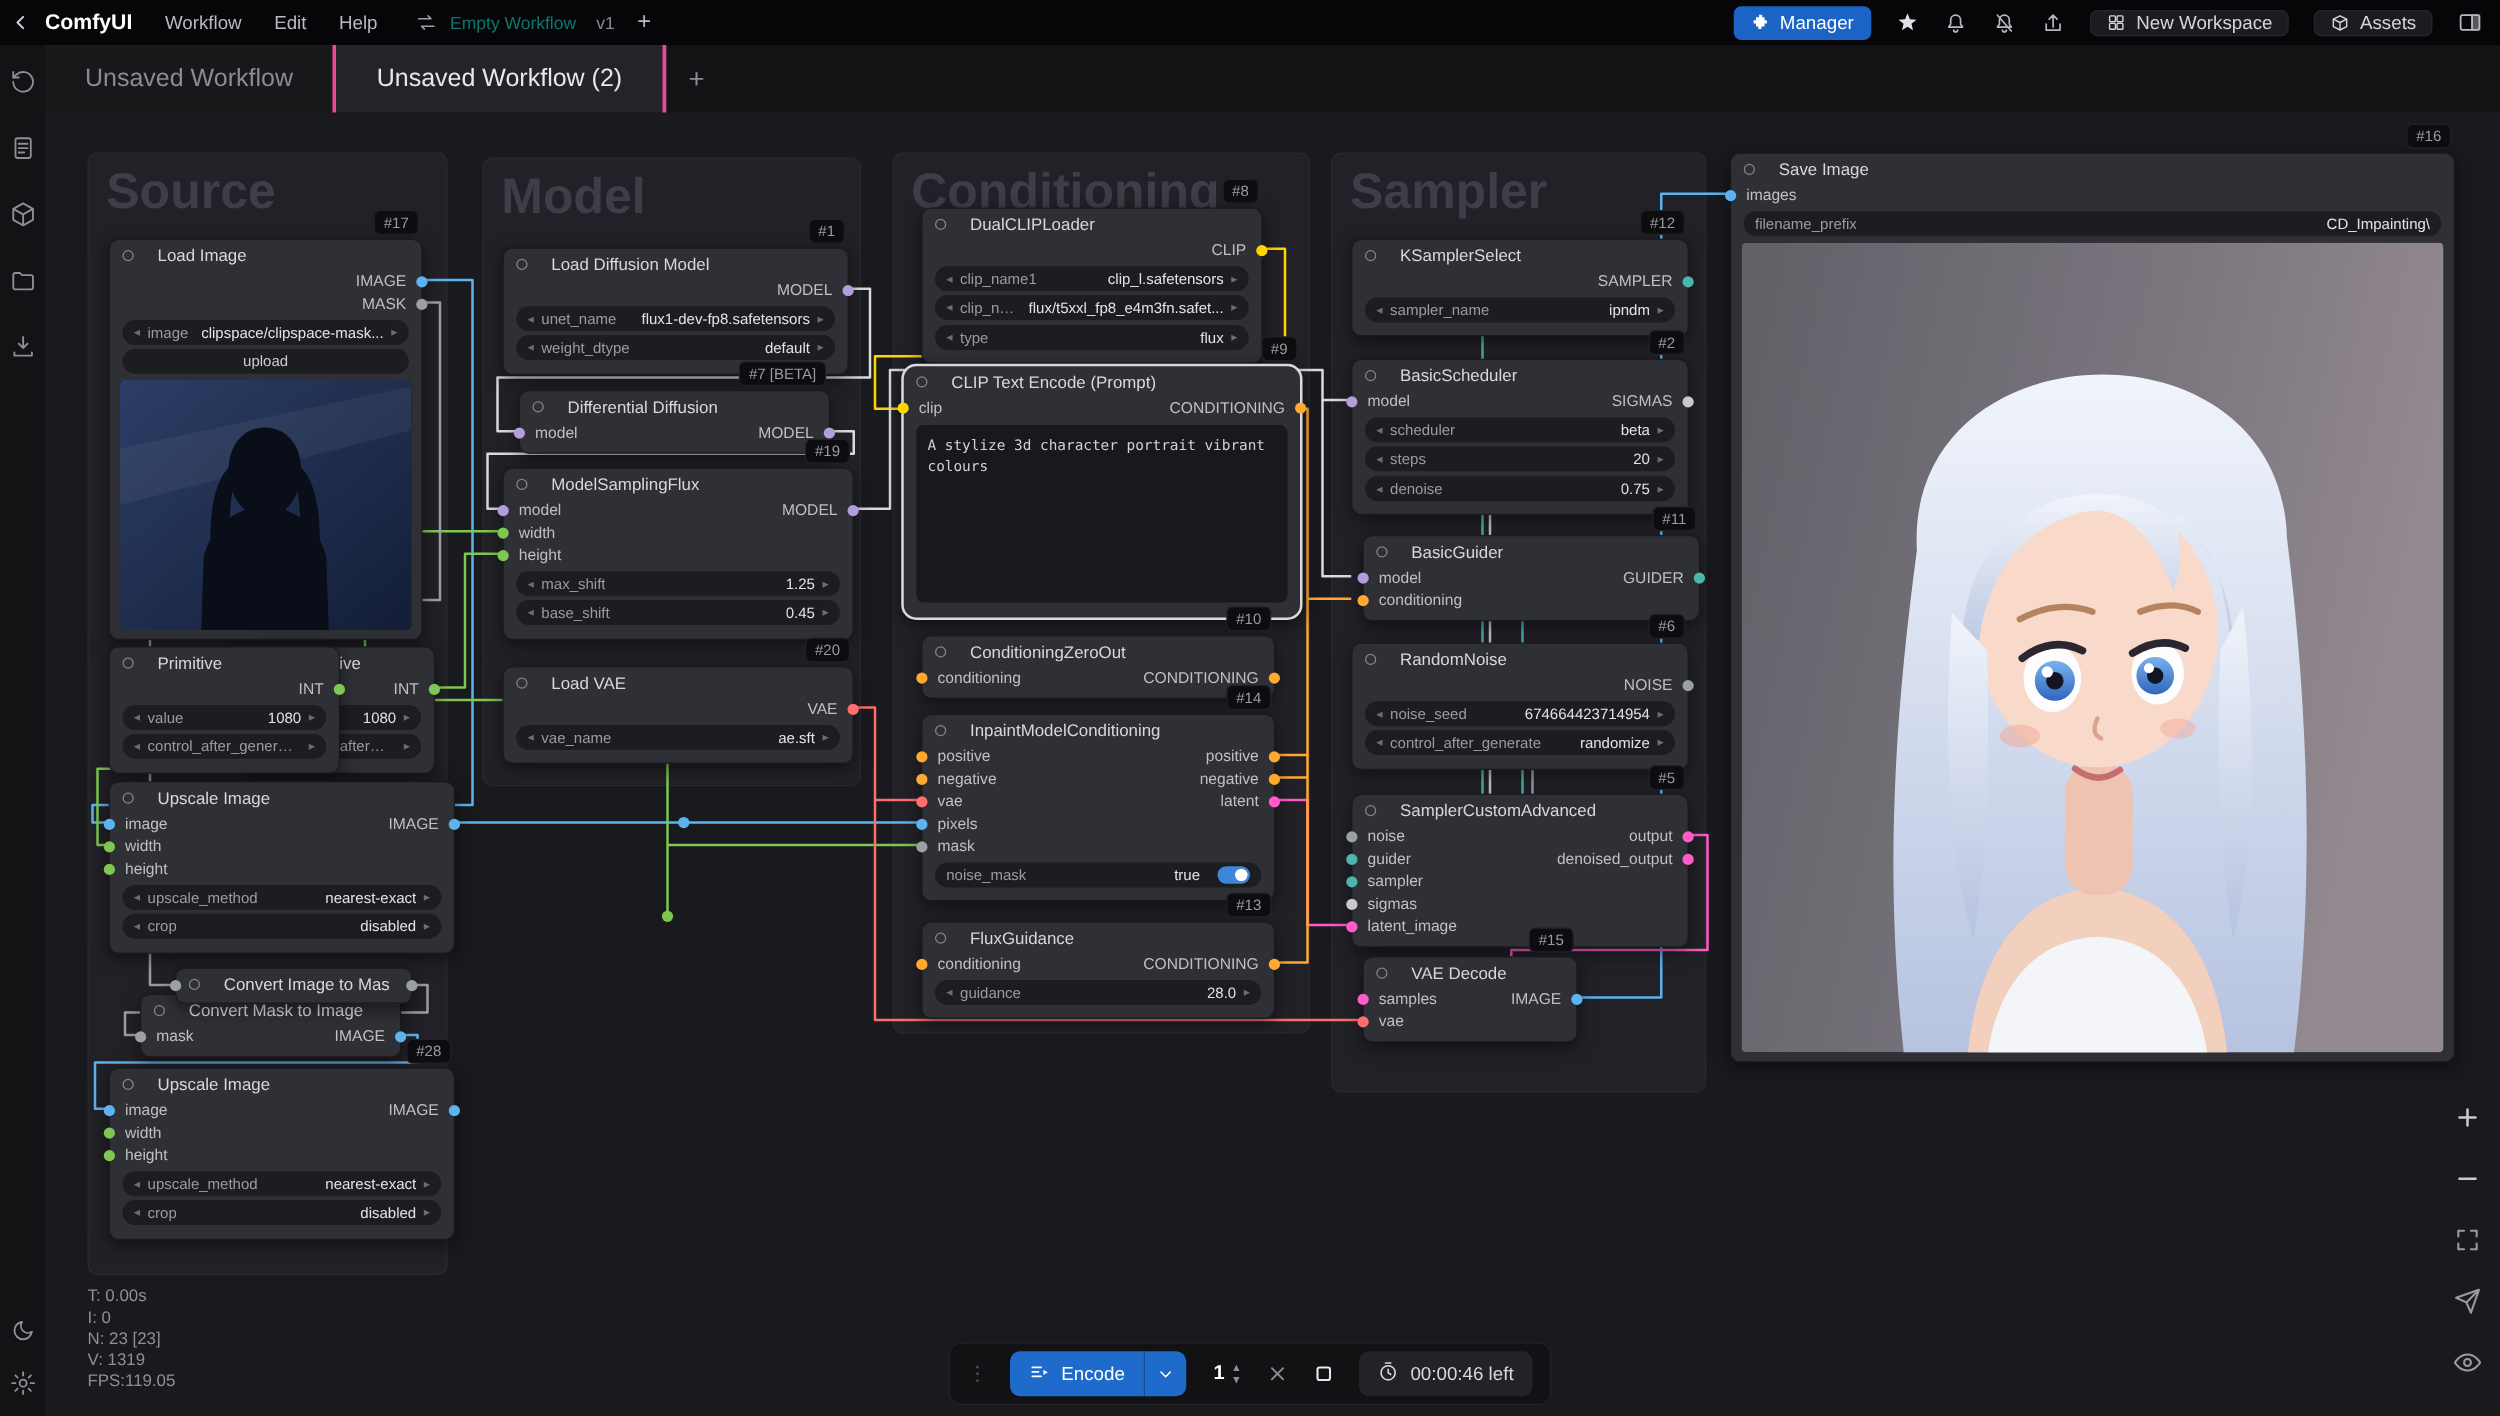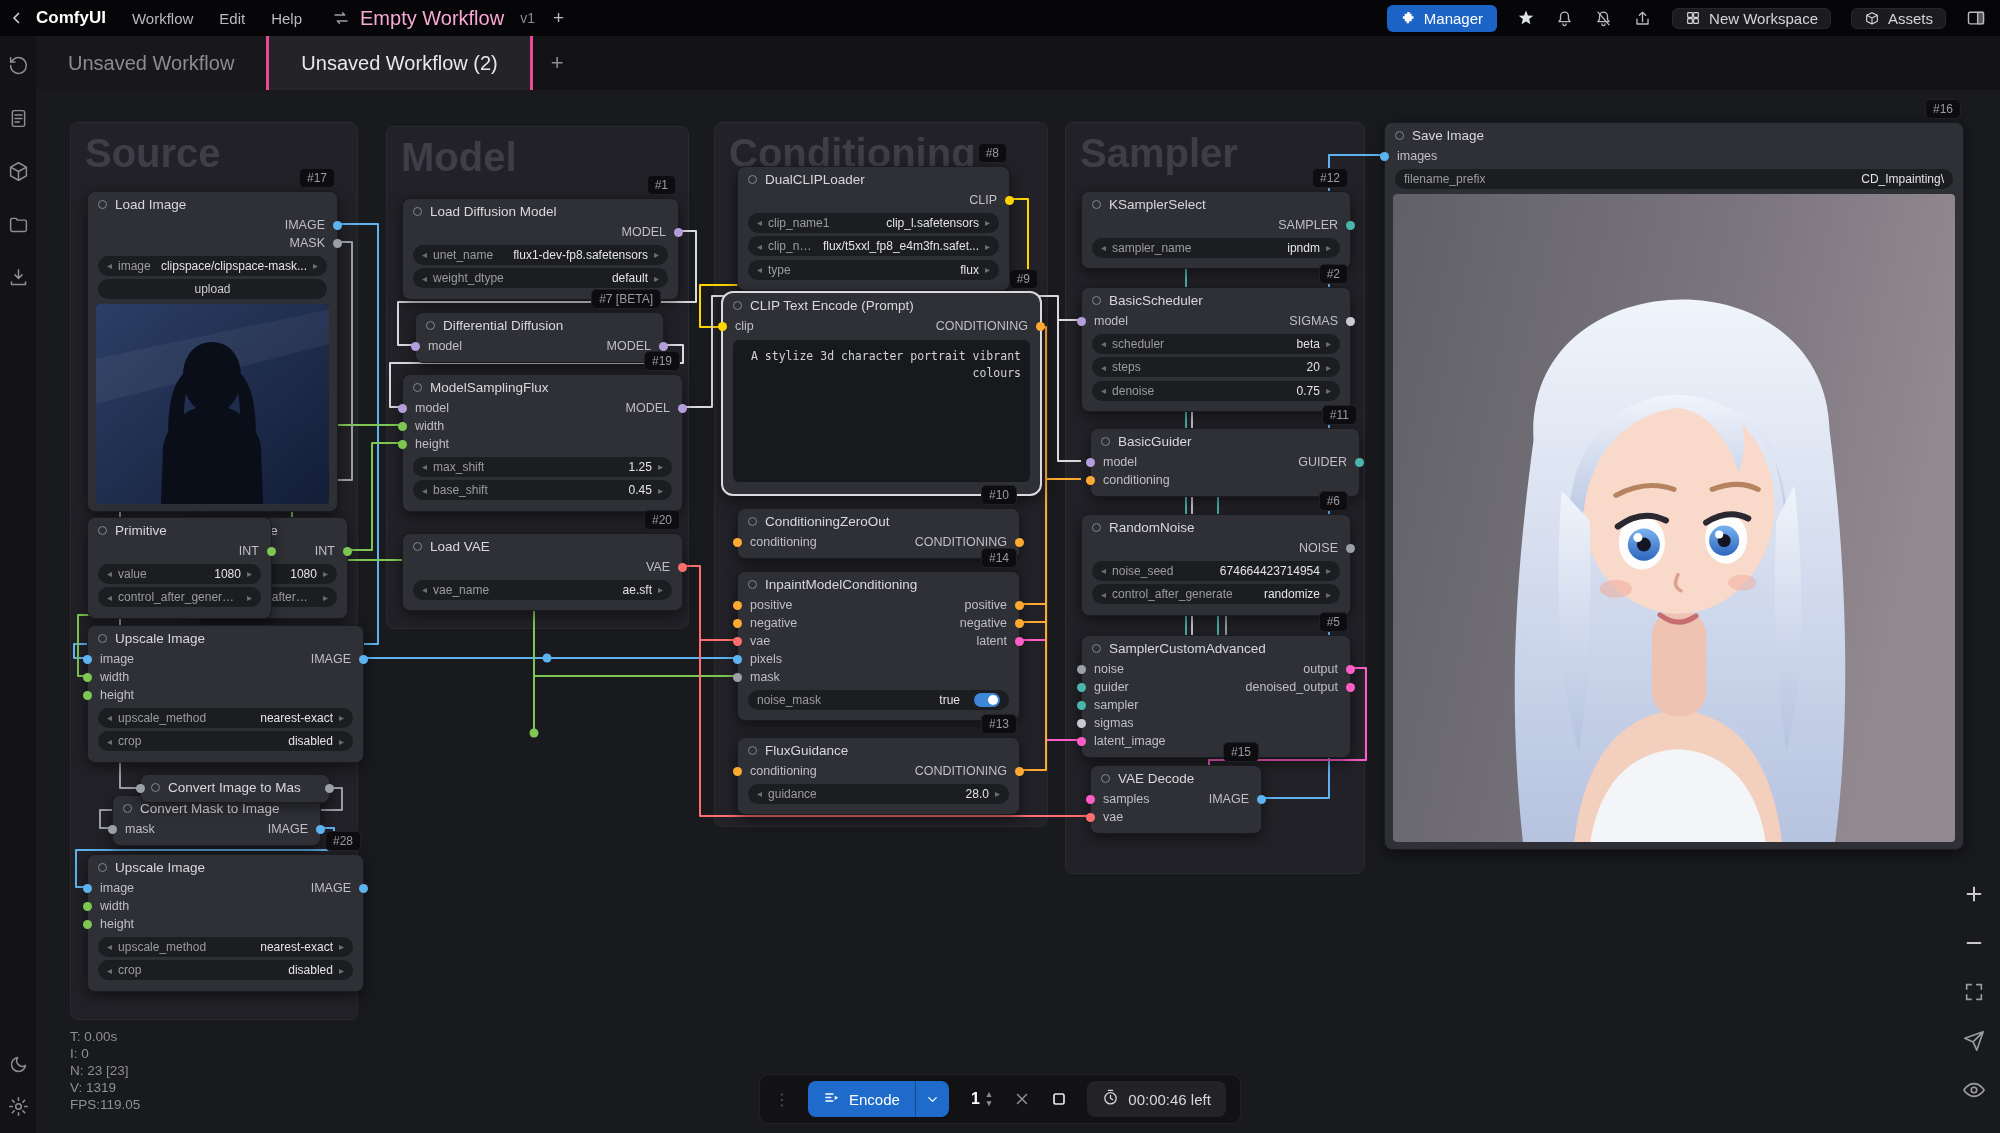--- a/index.html
+++ b/index.html
@@ -7,49 +7,49 @@
 
   
   #canvas{position:absolute;inset:0;background:#191a1e;}
   .group{position:absolute;background:#212127;border:1px solid #2a2b31;border-radius:8px;box-sizing:border-box;}
   .group-title{font-size:40px;font-weight:700;color:#3e3e48;padding:8px 14px;user-select:none;}
   .wires{position:absolute;left:0;top:0;pointer-events:none;}
   .node{position:absolute;background:#2f3036;border:1px solid #1a1b1f;border-radius:8px;box-shadow:0 4px 14px rgba(0,0,0,.5);padding-bottom:7px;box-sizing:border-box;}
   .node.selected{border:2px solid #d9d9de;border-radius:12px;}
   .node.collapsed{padding-bottom:3px;}
   .badge{position:absolute;top:-24px;right:2px;background:#0d0d10;color:#9a9aa1;font-size:12px;padding:2px 7px;border-radius:5px;border:1px solid #202027;white-space:nowrap;}
-  .nhead{display:flex;align-items:center;gap:8px;height:24px;padding:0 10px;}
+  .nhead{display:flex;align-items:center;gap:19px;height:24px;padding:0 10px;}
   .cdot{width:9px;height:9px;border:1.5px solid #85858d;border-radius:50%;flex-shrink:0;box-sizing:border-box;}
   .ntitle{font-size:13.5px;color:#d8d8dc;white-space:nowrap;overflow:hidden;}
   .iorow{position:relative;height:18px;display:flex;align-items:center;padding:0 12px;font-size:12.5px;}
   .ilab{color:#bfbfc5;margin-right:auto;}
   .olab{color:#bfbfc5;margin-left:auto;}
   .dot{position:absolute;width:9px;height:9px;border-radius:50%;top:4.5px;}
   .din{left:-5px;}
   .dout{right:-5px;}
   .dot.cin{left:-5px;top:9px;}
   .dot.cout{right:-5px;top:9px;}
   .widget{height:20px;background:#1c1d21;border-radius:10px;margin:3.5px 10px;display:flex;align-items:center;gap:6px;padding:0 9px;font-size:12px;}
   .wlab{color:#9b9ba2;overflow:hidden;text-overflow:ellipsis;white-space:nowrap;}
   .wval{margin-left:auto;color:#e4e4e8;white-space:nowrap;overflow:hidden;text-overflow:ellipsis;max-width:72%;flex-shrink:0;}
   .warr{color:#6d6d75;font-size:10px;flex-shrink:0;}
   .wbtn{justify-content:center;color:#cbcbd0;}
   .toggle{width:26px;height:14px;background:#3d86d8;border-radius:8px;position:relative;flex-shrink:0;margin-left:8px;}
   .knob{position:absolute;right:2px;top:2px;width:10px;height:10px;background:#fff;border-radius:50%;}
-  .ntext{margin:5px 10px;background:#18191d;border-radius:6px;padding:8px 9px;font-family:"DejaVu Sans Mono",monospace;font-size:11.5px;color:#d2d2d6;line-height:1.45;white-space:pre-wrap;overflow:hidden;box-sizing:border-box;text-align:right;}
+  .ntext{margin:5px 10px;background:#18191d;border-radius:6px;padding:8px 9px;font-family:"DejaVu Sans Mono",monospace;font-size:11.5px;color:#d2d2d6;line-height:1.45;white-space:pre-wrap;overflow:hidden;box-sizing:border-box;}
   .npreview{margin:5px 8px 0;border-radius:4px;overflow:hidden;background:#101014;}
   .npreview svg{display:block;width:100%;height:100%;}
 
   
   .topbar{position:absolute;top:0;left:0;right:0;height:36px;background:#060608;display:flex;align-items:center;z-index:30;color:#c9c9cf;padding:0 14px 0 8px;box-sizing:border-box;}
   .tb-icon{display:inline-flex;align-items:center;justify-content:center;color:#9aa0a6;}
   .logo{font-size:17px;font-weight:700;color:#fff;margin-left:10px;}
   .menu-item{font-size:15px;color:#b9b9c0;margin-left:26px;cursor:default;}
   .wf-switch{margin-left:30px;}
-  .wf-name{font-size:20px;color:#f9a8d4;margin-left:10px;}
+  .wf-name{font-size:14px;color:#0f766e;margin-left:10px;}
   .wf-ver{font-size:14px;color:#8a8a92;margin-left:16px;}
   .tb-plus{margin-left:18px;font-size:19px;color:#b9b9c0;}
   .tb-right{margin-left:auto;display:flex;align-items:center;gap:20px;}
   .manager-btn{display:flex;gap:8px;align-items:flex-start;background:#1c63c6;color:#fff;font-size:15px;padding:5px 14px;border-radius:6px;border:none;font-family:inherit;}
   .chip-btn{display:flex;gap:8px;align-items:center;background:#1c1c20;color:#d6d6da;font-size:15px;padding:1px 12px;border-radius:6px;border:1px solid #26262b;font-family:inherit;}
 
   
   .tabbar{position:absolute;top:36px;left:36px;right:0;height:54px;background:#131316;display:flex;align-items:stretch;z-index:25;}
   .tab{display:flex;align-items:center;padding:0 32px;font-size:20px;color:#8b8b93;background:#18181b;border-right:3px solid #ec4899;min-width:140px;}
   .tab.active{background:#232328;color:#e8e8ec;}

